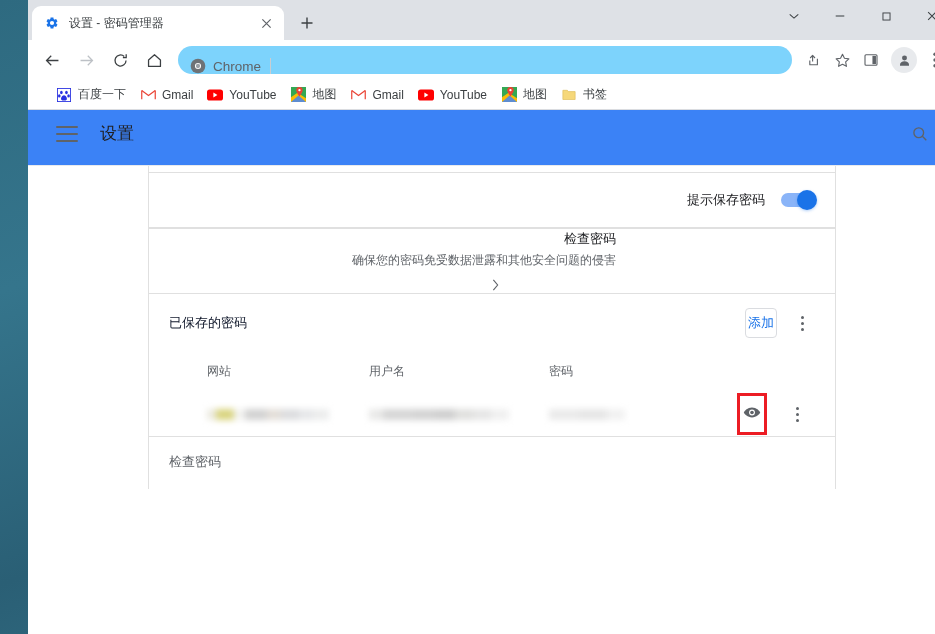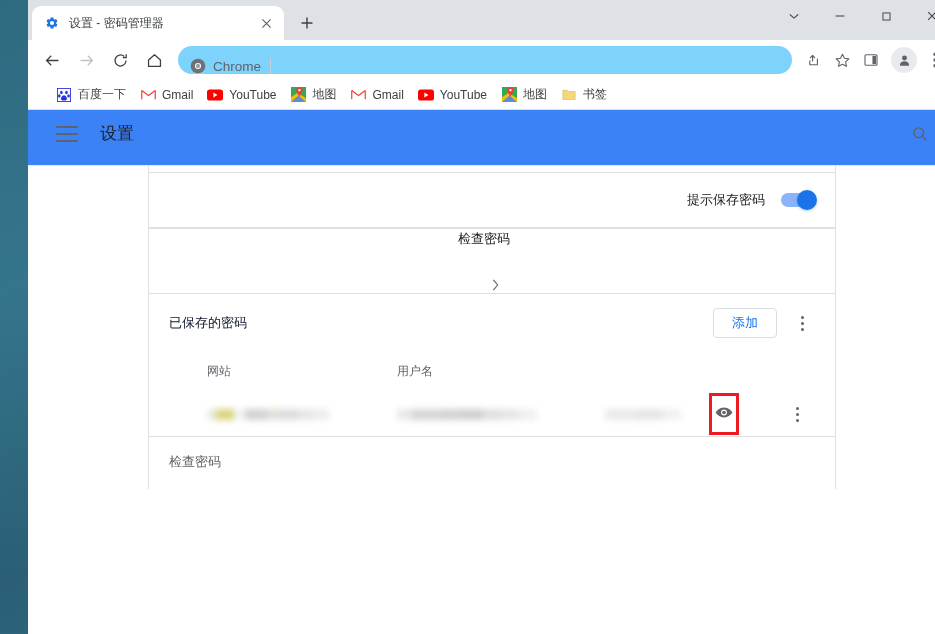--- a/index.html
+++ b/index.html
@@ -327,21 +327,21 @@
     align-items: center;
     padding: 14px 20px 10px 20px;
   }
   .sp-label {
     flex: 1;
     font-size: 13px;
     color: #0f172a;
   }
   .add-btn {
     height: 30px;
-    padding: 0 18px;
+    padding: 0 2px;
     border: 1px solid #dadce0;
     border-radius: 4px;
     background: #ffffff;
     color: #1a73e8;
     font-size: 13px;
     font-family: inherit;
     display: flex;
     align-items: center;
     justify-content: center;
     cursor: pointer;
@@ -359,21 +359,20 @@
     margin: 1.5px 0;
     display: block;
   }
 
   
   .pw-table { padding: 0 20px; }
   .pw-head, .pw-row {
     display: flex;
     align-items: center;
     height: 44px;
-    gap: 28px;
   }
   .col-site   { width: 200px; flex: 0 0 200px; padding-left: 38px; box-sizing: border-box; }
   .col-user   { width: 180px; flex: 0 0 180px; }
   .col-pass   { flex: 1; min-width: 0; }
   .col-eye    { width: 54px; flex: 0 0 54px; display: flex; justify-content: center; }
   .col-menu   { width: 36px; flex: 0 0 36px; display: flex; justify-content: center; }
   .pw-head .hcell {
     font-size: 12px;
     color: #5f6368;
   }
@@ -698,20 +697,21 @@
       </div>
 
       <div class="divider"></div>
 
 
       <div class="divider"></div>
 
       <div class="row" style="height:64px;flex-direction:column;">
         <div class="row-text">
           <div class="row-title">检查密码</div>
+          <div class="row-sub">确保您的密码免受数据泄露和其他安全问题的侵害</div>
         </div>
         <div class="chev-right">
           <svg width="7" height="12" viewBox="0 0 8 14" stroke="currentColor" stroke-width="1.3" fill="none">
               <path d="M1.5 1l5 6-5 6"></path>
             </svg>
         </div>
       </div>
 
       <div class="divider"></div>
 
@@ -722,20 +722,21 @@
             <i></i>
             <i></i>
             <i></i>
           </span>
       </div>
 
       <div class="pw-table">
         <div class="pw-head">
           <div class="col-site"><span class="hcell">网站</span></div>
           <div class="col-user"><span class="hcell">用户名</span></div>
+          <div class="col-pass"><span class="hcell">密码</span></div>
           <div class="col-eye"></div>
           <div class="col-menu"></div>
         </div>
 
         <div class="pw-row">
           <div class="col-site">
             <div class="blur-bar blur-site"></div>
           </div>
           <div class="col-user">
             <div class="blur-bar blur-user"></div>

